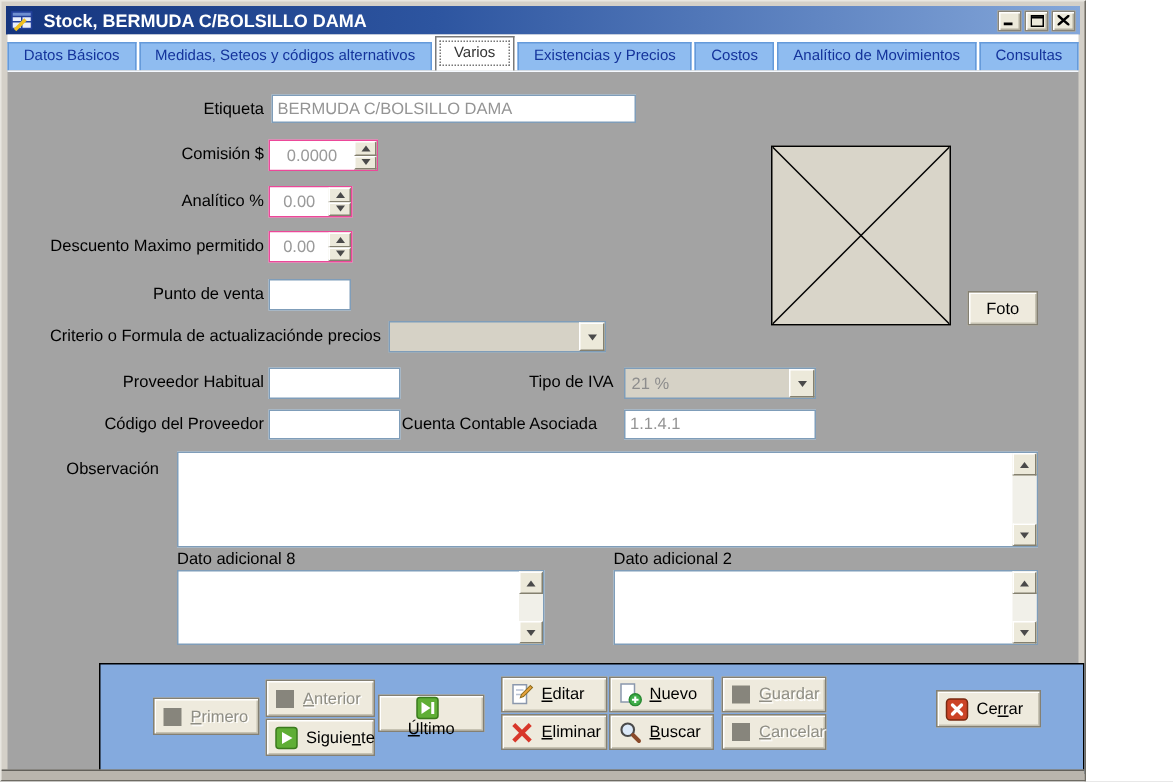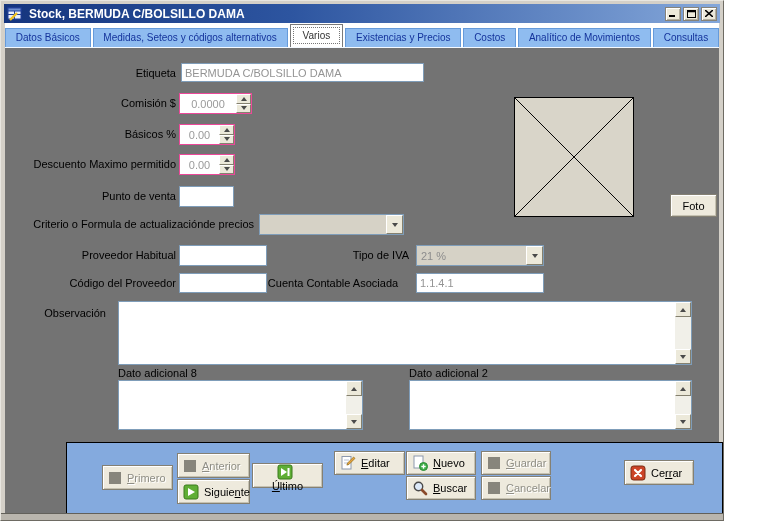--- a/index.html
+++ b/index.html
@@ -44,21 +44,21 @@
   .tab.active {
     flex:0 0 auto; height:23px; background:#ffffff; color:#333;
     border:1px solid #7a7a7a; border-bottom:none;
     outline:1px dotted #777; outline-offset:-4px;
     line-height:22px; padding:0 12px; position:relative; z-index:2;
   }
 
   
   .page {
     position:absolute; top:46px; left:4px; right:4px; height:467px;
-    background:#737373; border-top:1px solid #f4f9ff;
+    background:#a3a3a3; border-top:1px solid #f4f9ff;
   }
   .bottom-edge {
     position:absolute; left:0; right:0; bottom:0; height:7px;
     background:#b9b5ad; border-top:1px solid #62605a;
   }
 
   .lbl { position:absolute; font-size:11px; color:#000; text-align:right; white-space:nowrap; }
   .lbl-left { text-align:left; }
 
   .tfield {
@@ -117,21 +117,21 @@
     position:absolute; display:flex; align-items:center;
     background:#eeeadd; border:1px solid #848073;
     box-shadow:inset 1px 1px 0 #fff, inset -1px -1px 0 #c6c2b2;
     font-family:"Liberation Sans",sans-serif; font-size:11px; color:#000;
     padding:0 5px; cursor:default; white-space:nowrap;
   }
   .btn .bicon { width:16px; height:16px; margin-right:5px; flex:none; }
   .btn .bicon.sm { width:14px; height:14px; }
   .btn.disabled { color:#8f8e85; text-shadow:1px 1px 0 #ffffff; }
   .btn u { text-decoration:underline; }
-  .btn-plain { justify-content:center;margin-left:25px; }
+  .btn-plain { justify-content:center; }
 </style>
 </head>
 <body>
 
 <div id="window">
 
   <div class="titlebar">
     <span class="app-icon">
       <svg viewBox="0 0 17 14" width="17" height="14">
         <rect x="1" y="1" width="13" height="11" fill="#e8eefc" stroke="#23409a"></rect>
@@ -183,21 +183,21 @@
       <span class="sbcol">
         <button class="sb">
             <span class="tri-up"></span>
           </button>
         <button class="sb">
             <span class="tri-dn"></span>
           </button>
       </span>
     </div>
 
-    <div class="lbl" style="left:0;width:171px;top:80px;">Básicos %</div>
+    <div class="lbl" style="left:0;width:171px;top:80px;">Analítico %</div>
     <div class="spin" style="left:174px;top:76px;width:56px;height:21px;">
       <input value="0.00" style="">
       <span class="sbcol">
         <button class="sb">
             <span class="tri-up"></span>
           </button>
         <button class="sb">
             <span class="tri-dn"></span>
           </button>
       </span>
@@ -355,20 +355,28 @@
 
       <button class="btn disabled" style="left:414px;top:8px;width:70px;height:24px;">
         <span class="bicon sm">
           <svg width="14" height="14">
               <rect x="1" y="1" width="12" height="12" fill="#87857c"></rect>
             </svg>
         </span>
           <span><u>G</u>uardar</span>
       </button>
 
+      <button class="btn" style="left:267px;top:33px;width:71px;height:24px;">
+        <span class="bicon">
+          <svg width="16" height="16" viewBox="0 0 16 16">
+            <path d="M3.5 2 L8 6.5 L12.5 2 L14.5 4 L10 8.5 L14.5 13 L12.5 15 L8 10.5 L3.5 15 L1.5 13 L6 8.5 L1.5 4 Z" fill="#d8372a"></path>
+          </svg>
+        </span>
+          <span><u>E</u>liminar</span>
+      </button>
 
       <button class="btn" style="left:339px;top:33px;width:70px;height:24px;">
         <span class="bicon">
           <svg width="16" height="16" viewBox="0 0 16 16">
             <circle cx="6.5" cy="6.5" r="4.2" fill="#dce9f8" stroke="#4a4a4a" stroke-width="1.4"></circle>
             <line x1="10" y1="10" x2="14" y2="14" stroke="#8a4a2a" stroke-width="2.6" stroke-linecap="round"></line>
           </svg>
         </span>
           <span><u>B</u>uscar</span>
       </button>

